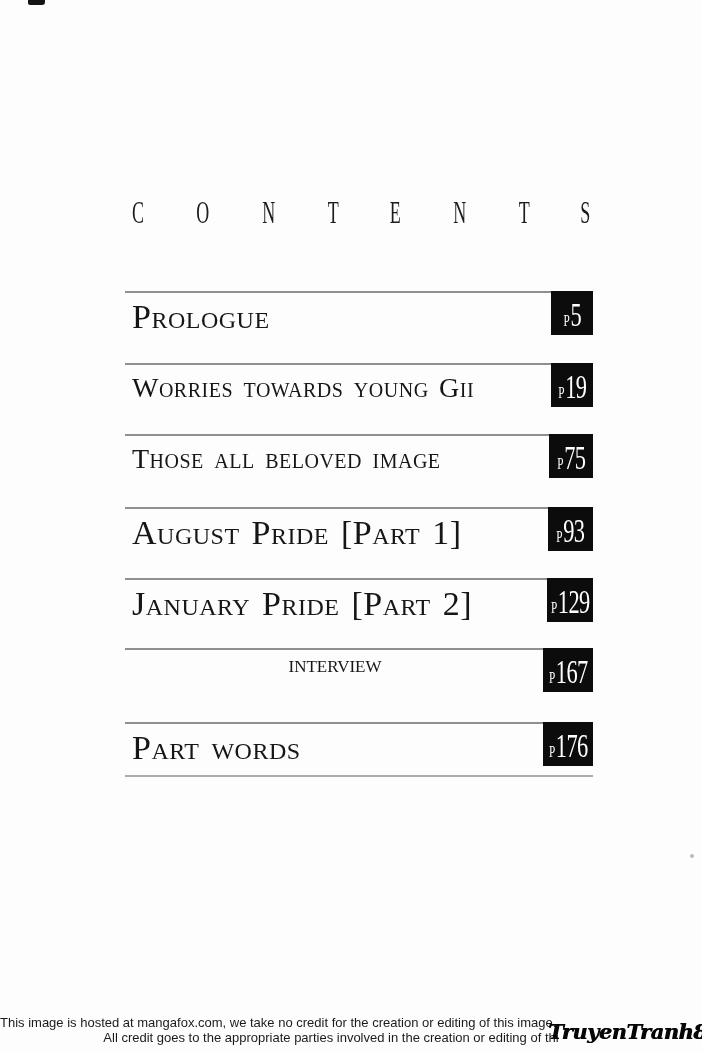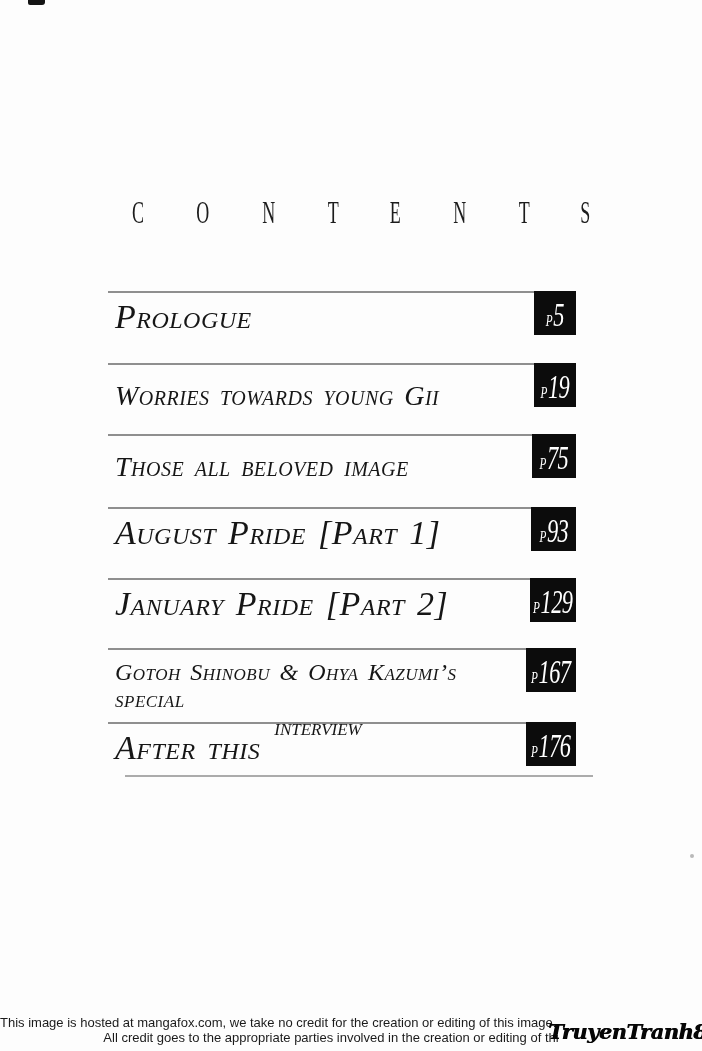--- a/index.html
+++ b/index.html
@@ -16,31 +16,30 @@
     display:flex; justify-content:space-between; align-items:flex-start;
   }
   .contents-title span {
     display:inline-block; line-height:1; font-size:30px; color:#1c1c1c;
     font-family:"Liberation Serif", serif;
     transform:scale(0.60,1.05); transform-origin:center top;
   }
 
   
   .toc-row {
-    position:absolute; left:108px; width:468px;
+    position:absolute; left:125px; width:468px;
     border-top:2px solid #8f8f8f;
-    font-style:italic;
   }
   .entry-title {
     font-variant:small-caps;
     letter-spacing:0.5px; word-spacing:3px;
     padding:5px 56px 0 7px; line-height:1.12;
   }
   .t-lg .entry-title { font-size:34px; }
-  .t-md .entry-title { font-size:28px; padding-top:15px; }
+  .t-md .entry-title { font-size:28px; padding-top:7px; }
   .t-sm .entry-title { font-size:24px; padding-top:9px; }
   .entry-title-line2 {
     font-variant:small-caps; font-size:24px; line-height:1;
     width:420px; text-align:center; padding:2px 0 4px 0;
   }
 
   .page-box {
     position:absolute; right:0; top:-2px; height:44px;
     background:#0c0c0c; color:#ffffff;
     display:flex; align-items:center; justify-content:center;
@@ -140,32 +139,31 @@
   <div class="entry-title">January Pride [Part 2]</div>
   <div class="page-box" style="width:46px">
     <span class="box-inner">
         <span class="pp">P</span>
         <span class="pn">129</span>
       </span>
   </div>
 </div>
 
 <div class="toc-row t-sm" style="top:648px">
-  <div class="entry-title">Gotoh Shinobu &amp; Ohya Kazumi’s special</div>
   <div class="entry-title-line2">interview</div>
   <div class="page-box" style="width:50px">
     <span class="box-inner">
         <span class="pp">P</span>
         <span class="pn">167</span>
       </span>
   </div>
 </div>
 
 <div class="toc-row t-lg" style="top:722px">
-  <div class="entry-title">After this</div>
+  <div class="entry-title">Part words</div>
   <div class="page-box" style="width:50px">
     <span class="box-inner">
         <span class="pp">P</span>
         <span class="pn">176</span>
       </span>
   </div>
 </div>
 
 <div class="bottom-rule"></div>
 

